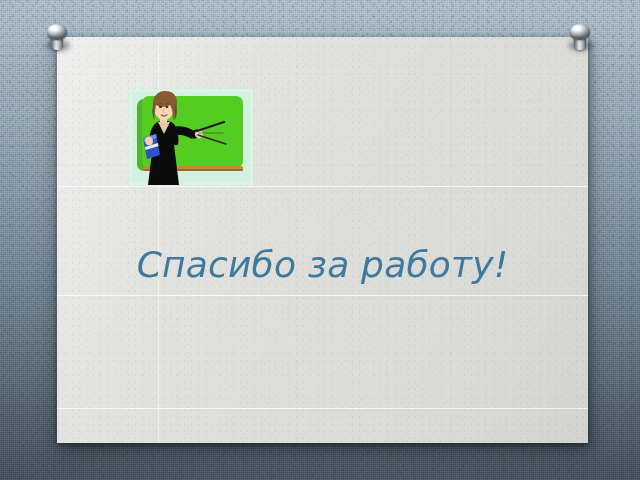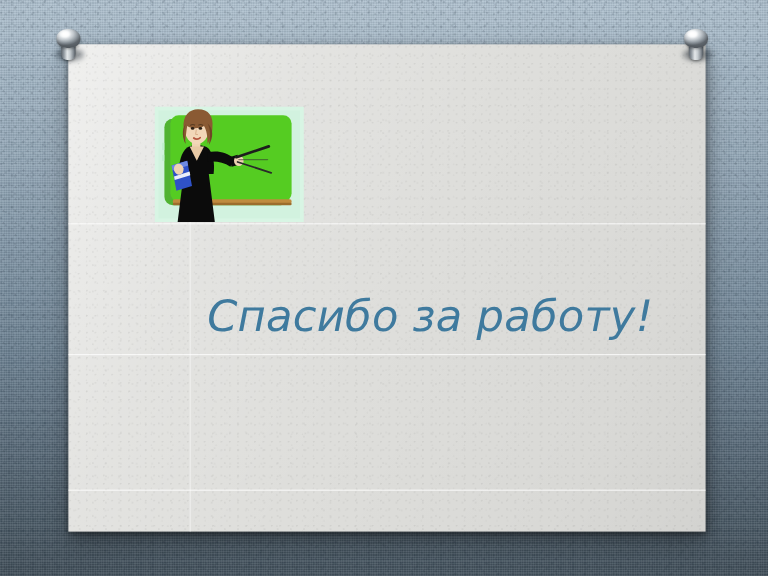--- a/index.html
+++ b/index.html
@@ -180,21 +180,20 @@
     width: 531px;
     text-align: center;
     font-family: "DejaVu Sans", sans-serif;
     font-style: italic;
     font-weight: 400;
     font-size: 36px;
     line-height: 46px;
     letter-spacing: 0.2px;
     color: #3f7a9e;
     white-space: nowrap;
-    padding-left: 36px;
   }
 </style>
 </head>
 <body>
 
 <div id="stage">
 
   <div class="backdrop">
     <div class="backdrop-weave"></div>
     <div class="backdrop-speckle"></div>

